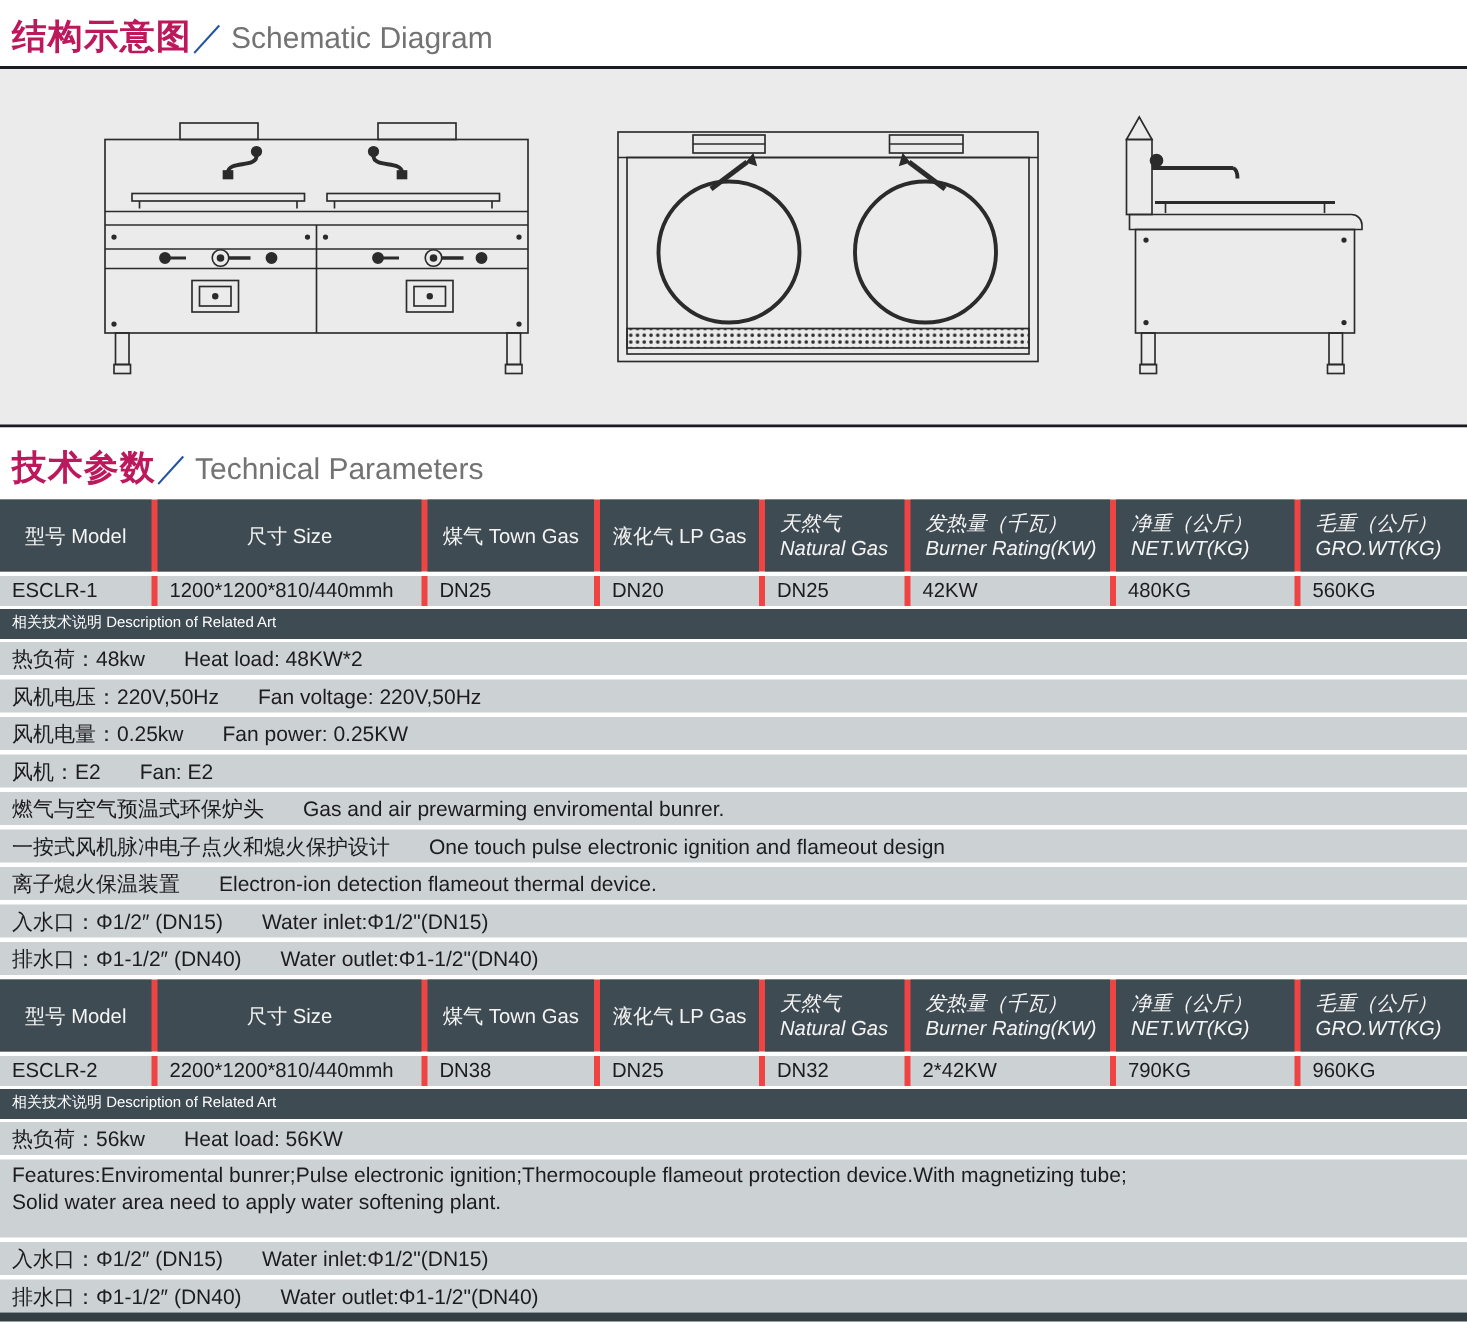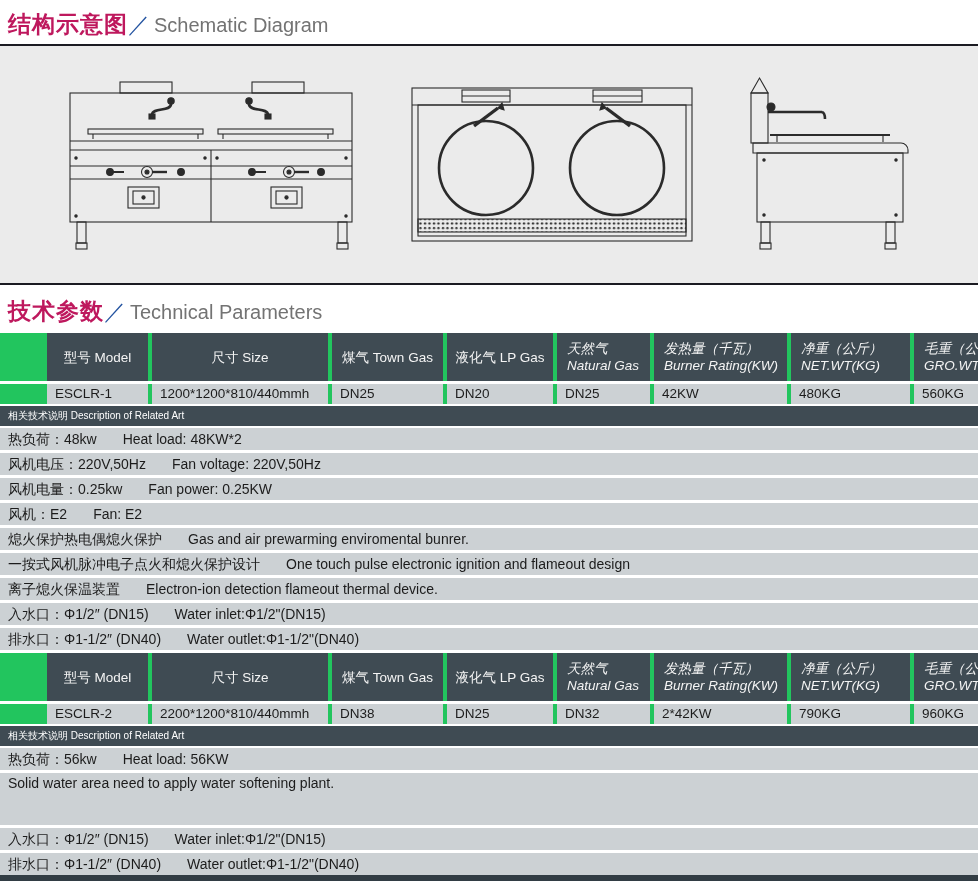--- a/index.html
+++ b/index.html
@@ -16,22 +16,21 @@
   .sec-head .en { color: #737373; font-size: 20px; font-weight: 400; margin-left: 4px; }
   .rule { height: 2px; background: #1b1b22; width: 978px; }
   
   .diagram-wrap { width: 978px; height: 239px; background: #ebebeb; border-bottom: 2px solid #1b1b22; }
   .diagram-wrap svg { display: block; }
   
   .grid8 {
     display: grid;
     grid-template-columns: 101px 176px 111px 106px 93px 133px 119px 1fr;
     column-gap: 4px;
-    background: #22c55e;
-    padding-left: 47px;
+    background: #ef4444;
   }
   .thead { margin-bottom: 3px; }
   .th {
     background: #3f4b53; color: #f4f4f4; height: 48px;
     display: flex; flex-direction: column; justify-content: center;
     font-size: 13.5px; line-height: 17px; white-space: nowrap; overflow: hidden;
   }
   .th.center { align-items: center; }
   .th.left { padding-left: 10px; font-style: italic; }
   .trow { margin-bottom: 2px; }
@@ -222,21 +221,21 @@
     <div class="td">42KW</div>
     <div class="td">480KG</div>
     <div class="td">560KG</div>
   </div>
   <div class="section-bar">相关技术说明 Description of Related Art</div>
 
   <div class="spec-row"><span>热负荷：48kw</span><span class="en">Heat load: 48KW*2</span></div>
   <div class="spec-row"><span>风机电压：220V,50Hz</span><span class="en">Fan voltage: 220V,50Hz</span></div>
   <div class="spec-row"><span>风机电量：0.25kw</span><span class="en">Fan power: 0.25KW</span></div>
   <div class="spec-row"><span>风机：E2</span><span class="en">Fan: E2</span></div>
-  <div class="spec-row"><span>熄火保护热电偶熄火保护</span><span class="en">Gas and air prewarming enviromental bunrer.</span></div>
+  <div class="spec-row"><span>燃气与空气预温式环保炉头</span><span class="en">Gas and air prewarming enviromental bunrer.</span></div>
   <div class="spec-row"><span>一按式风机脉冲电子点火和熄火保护设计</span><span class="en">One touch pulse electronic ignition and flameout design</span></div>
   <div class="spec-row"><span>离子熄火保温装置</span><span class="en">Electron-ion detection flameout thermal device.</span></div>
   <div class="spec-row"><span>入水口：Φ1/2″  (DN15)</span><span class="en">Water inlet:Φ1/2"(DN15)</span></div>
   <div class="spec-row"><span>排水口：Φ1-1/2″  (DN40)</span><span class="en">Water outlet:Φ1-1/2"(DN40)</span></div>
 </div>
 
 <div>
   <div class="grid8 thead">
     <div class="th center">
         <span>型号 Model</span>
@@ -274,19 +273,20 @@
     <div class="td">DN25</div>
     <div class="td">DN32</div>
     <div class="td">2*42KW</div>
     <div class="td">790KG</div>
     <div class="td">960KG</div>
   </div>
   <div class="section-bar">相关技术说明 Description of Related Art</div>
 
   <div class="spec-row"><span>热负荷：56kw</span><span class="en">Heat load: 56KW</span></div>
   <div class="features-row">
+    <div>Features:Enviromental bunrer;Pulse electronic ignition;Thermocouple flameout protection device.With magnetizing tube;</div>
     <div>Solid water area need to apply  water softening plant.</div>
   </div>
   <div class="spec-row"><span>入水口：Φ1/2″  (DN15)</span><span class="en">Water inlet:Φ1/2"(DN15)</span></div>
   <div class="spec-row" style="margin-bottom:0;"><span>排水口：Φ1-1/2″  (DN40)</span><span class="en">Water outlet:Φ1-1/2"(DN40)</span></div>
 </div>
 
 <div class="footer-bar"></div>
 
 </body></html>

